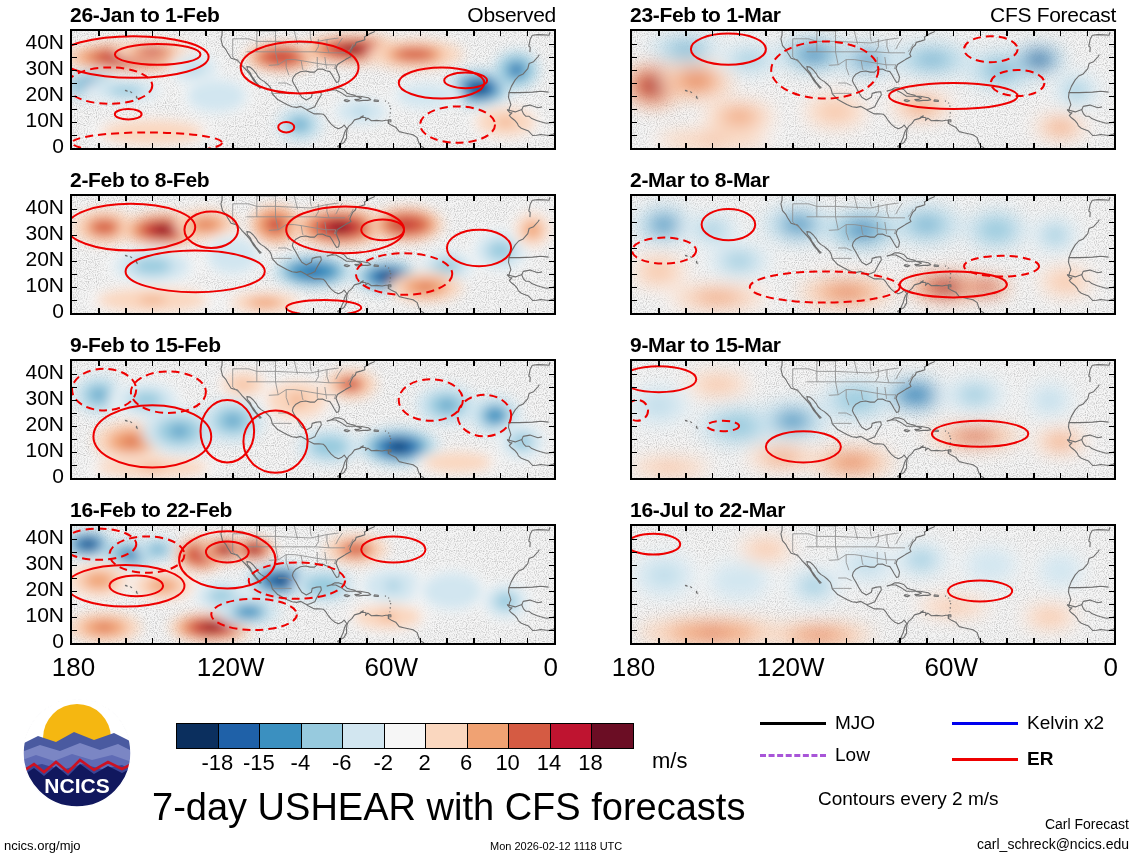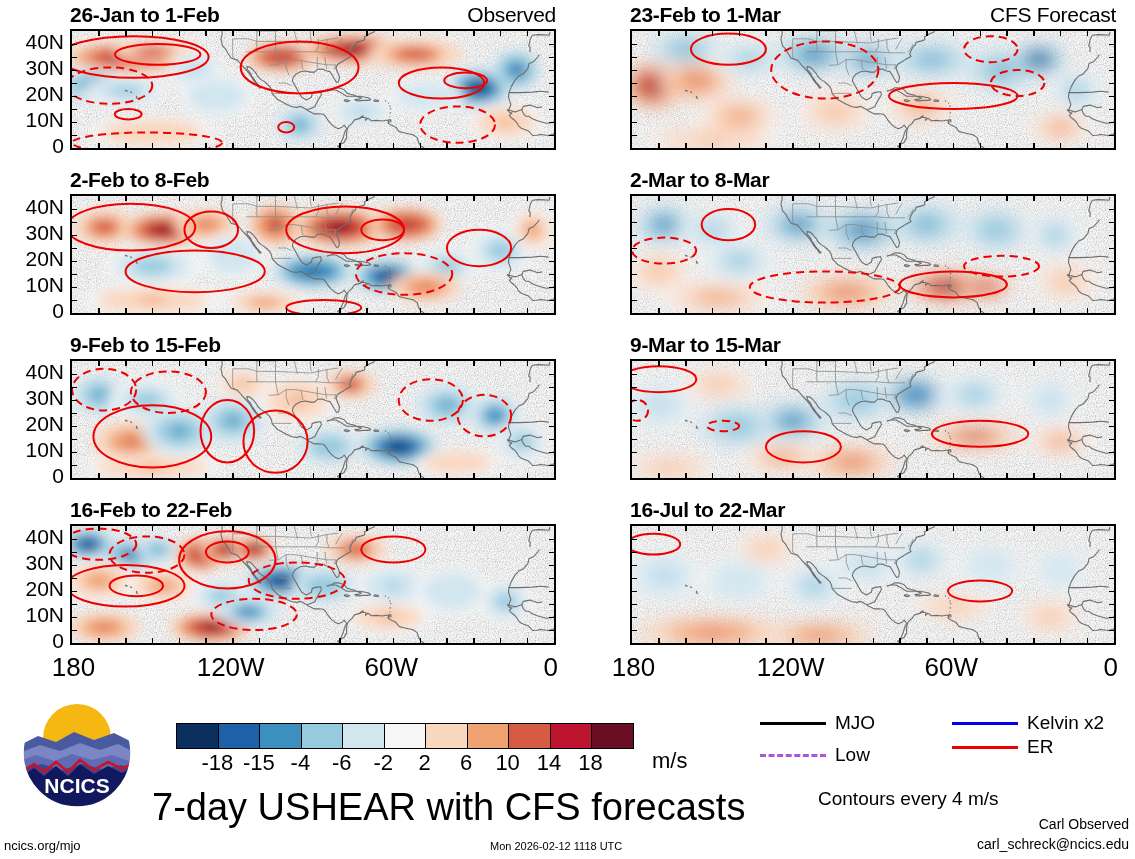--- a/index.html
+++ b/index.html
@@ -1746,21 +1746,21 @@
       <span>MJO</span>
     </div>
     <div class="leg-item" style="left: 192px; top: 0px;">
       <span class="leg-line" style="border-top-color: rgb(0, 0, 238);"></span>
       <span>Kelvin x2</span>
     </div>
     <div class="leg-item" style="left: 0px; top: 32px;">
       <span class="leg-line dash" style="border-top-color: rgb(168, 85, 216);"></span>
       <span>Low</span>
     </div>
-    <div class="leg-item" style="left: 192px; top: 24px;">
+    <div class="leg-item" style="left: 192px; top: 36px; font-weight: bold;">
       <span class="leg-line" style="border-top-color: rgb(238, 0, 0);"></span>
       <span>ER</span>
     </div>
   </div>
-<div class="contours-note" style="left:818px;top:788px;">Contours every 4 m/s</div>
+<div class="contours-note" style="left:818px;top:788px;">Contours every 2 m/s</div>
 
-<div class="credit" style="right:6px;top:816px;">Carl Observed</div>
+<div class="credit" style="right:6px;top:816px;">Carl Forecast</div>
 <div class="credit" style="right:6px;top:836px;">carl_schreck@ncics.edu</div>
 
 </body></html>

